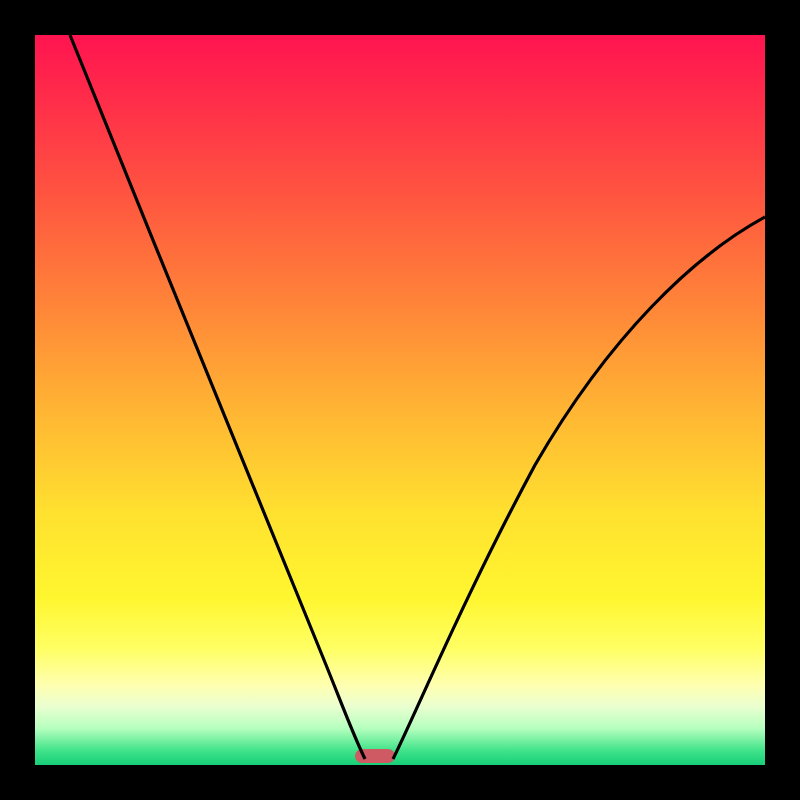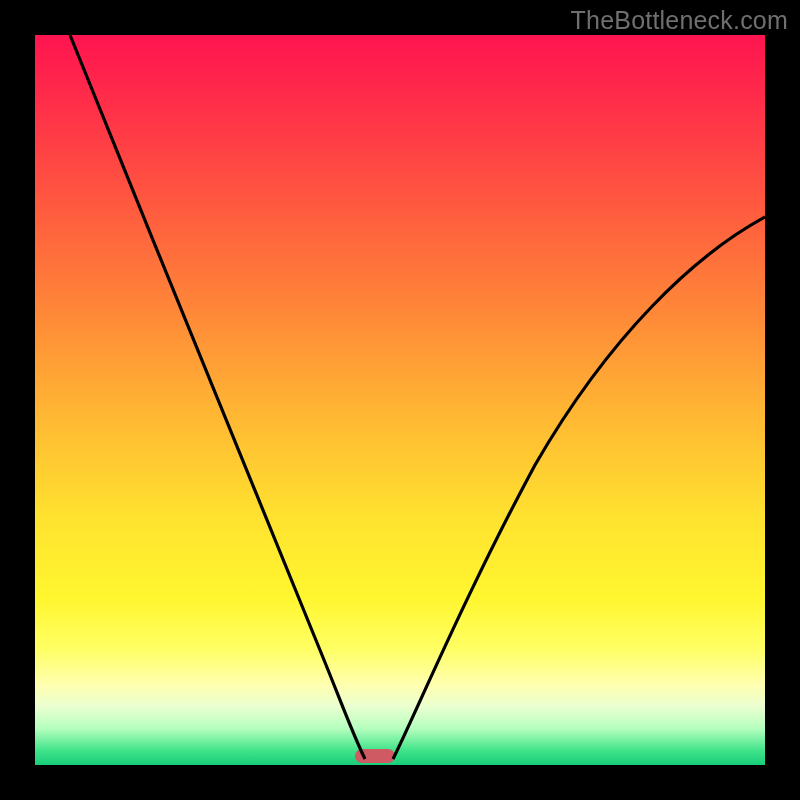--- a/index.html
+++ b/index.html
@@ -72,15 +72,14 @@
       </g>
       <path d="M 35 0
                C 120 210, 225 470, 287 620
                C 305 664, 318 700, 330 724" fill="none" stroke="#000" stroke-width="3.2"></path>
       <path d="M 358 724
                C 380 680, 430 560, 500 430
                C 575 300, 660 220, 730 182" fill="none" stroke="#000" stroke-width="3.2"></path>
     </svg>
   </div>
 
-  <div class="watermark">TheBottleneck.com</div>
 
 </div>
 
 </body></html>

